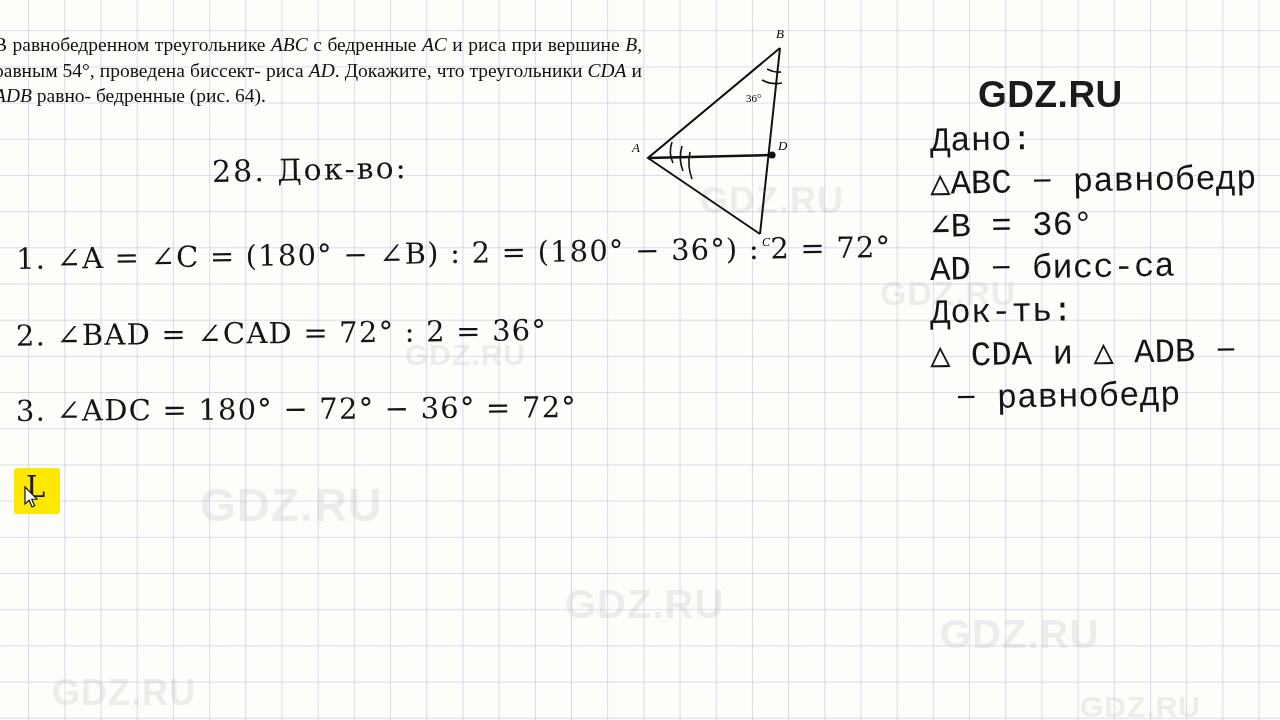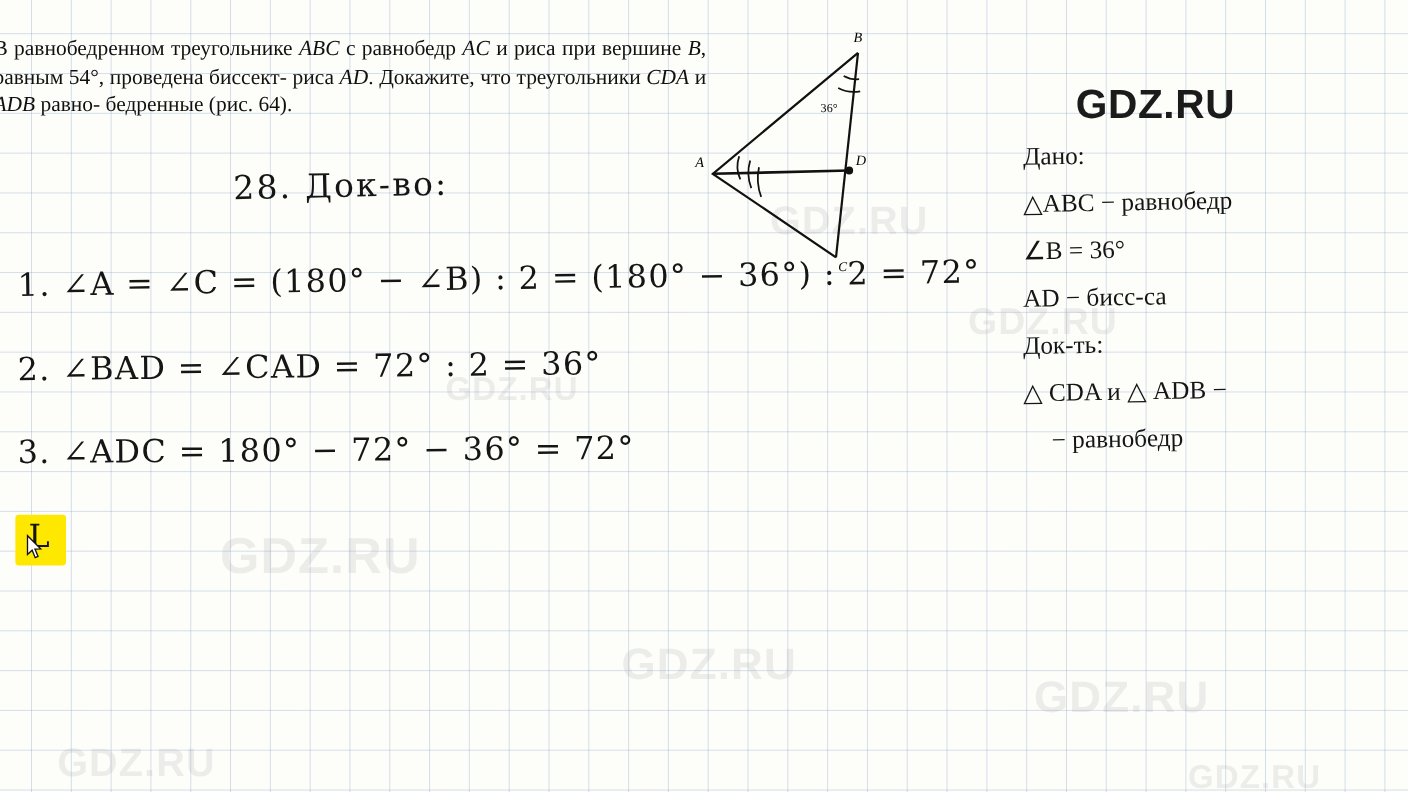--- a/index.html
+++ b/index.html
@@ -100,22 +100,22 @@
     letter-spacing: 1.2px;
     transform: rotate(-0.4deg);
   }
   
   #given {
     position: absolute;
     left: 930px;
     top: 118px;
     width: 330px;
     color: #151515;
-    font-family: Liberation Serif, serif;
-    font-size: 23px;
+    font-family: Liberation Mono, monospace;
+    font-size: 34px;
     line-height: 43px;
   }
   #given div { white-space: nowrap; transform: rotate(-1deg); }
   #given .ind { padding-left: 26px; }
   
   #marker {
     position: absolute;
     left: 14px;
     top: 468px;
     width: 46px;
@@ -151,21 +151,21 @@
   <div class="wm" style="left:52px;  top:672px; font-size:36px;">GDZ.RU</div>
   <div class="wm" style="left:200px; top:478px; font-size:46px;">GDZ.RU</div>
   <div class="wm" style="left:565px; top:582px; font-size:40px;">GDZ.RU</div>
   <div class="wm" style="left:700px; top:180px; font-size:36px;">GDZ.RU</div>
   <div class="wm" style="left:940px; top:612px; font-size:40px;">GDZ.RU</div>
   <div class="wm" style="left:1080px;top:690px; font-size:30px;">GDZ.RU</div>
   <div class="wm" style="left:880px; top:274px; font-size:34px;">GDZ.RU</div>
   <div class="wm" style="left:405px; top:338px; font-size:30px;">GDZ.RU</div>
 
   <div id="problem">
-    <span>В равнобедренном треугольнике </span><i>ABC</i><span> с равнобедр </span><i>AC</i>
+    <span>В равнобедренном треугольнике </span><i>ABC</i><span> с бедренные </span><i>AC</i>
     <span>и риса при вершине </span><i>B</i><span>, равным 54°, проведена биссект-</span>
     <span>риса </span><i>AD</i><span>. Докажите, что треугольники </span><i>CDA</i><span> и </span><i>ADB</i><span> равно-</span>
     <span>бедренные (рис. 64).</span>
   </div>
 
   <div id="figure">
     <svg width="220" height="220" viewBox="0 0 220 220">
 
       <polyline points="160,24 28,134 140,210" fill="none" stroke="#111" stroke-width="2"></polyline>
       <line x1="160" y1="24" x2="140" y2="210" stroke="#111" stroke-width="2"></line>

